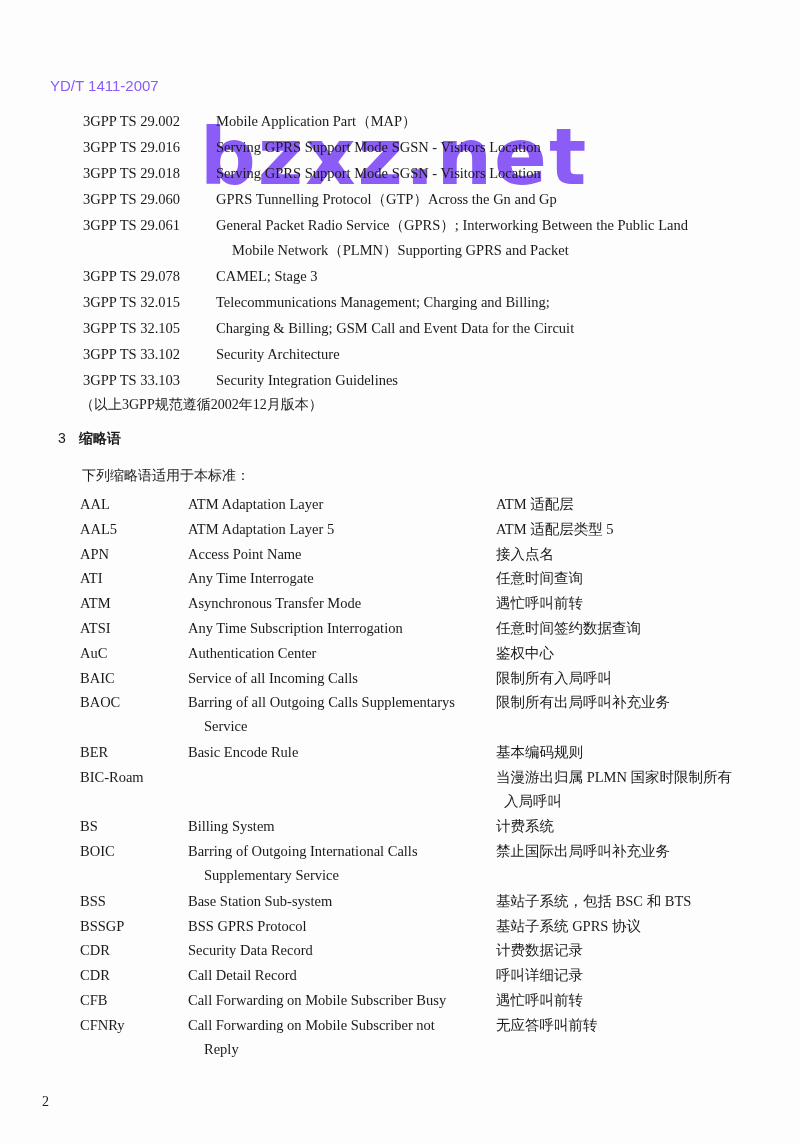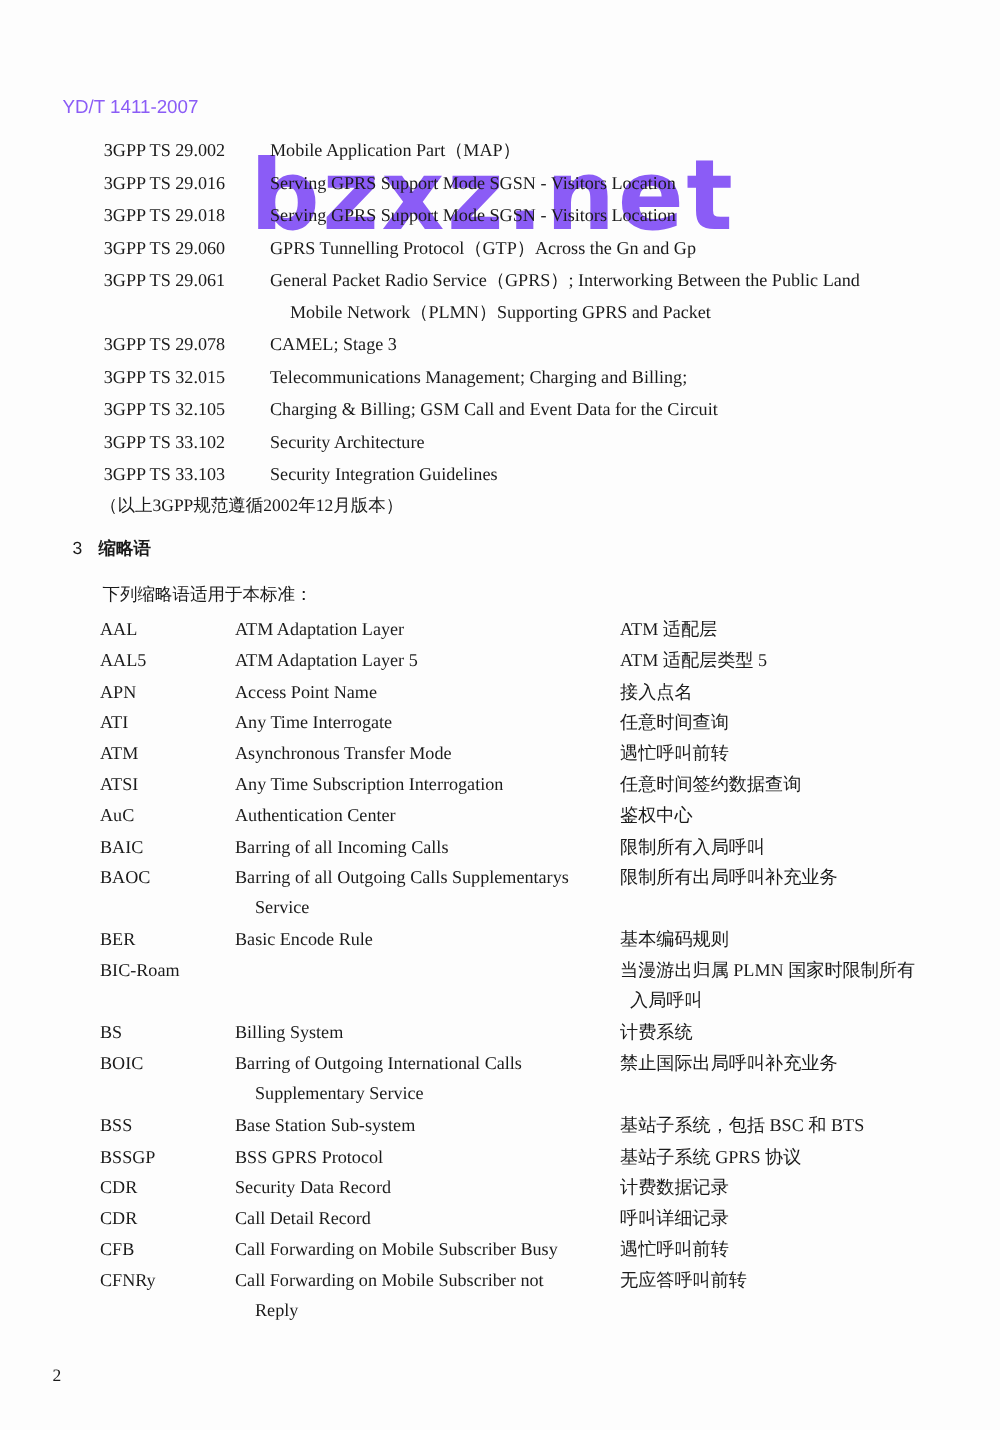--- a/index.html
+++ b/index.html
@@ -251,21 +251,21 @@
       <span class="abbr-en">Any Time Subscription Interrogation</span>
       <span class="abbr-zh">任意时间签约数据查询</span>
     </div>
     <div class="abbr-row">
       <span class="abbr-key">AuC</span>
       <span class="abbr-en">Authentication Center</span>
       <span class="abbr-zh">鉴权中心</span>
     </div>
     <div class="abbr-row">
       <span class="abbr-key">BAIC</span>
-      <span class="abbr-en">Barring of all Incoming Calls</span>
+      <span class="abbr-en">Service of all Incoming Calls</span>
       <span class="abbr-zh">限制所有入局呼叫</span>
     </div>
     <div class="abbr-row tall">
       <span class="abbr-key">BAOC</span>
       <span class="abbr-en">Barring of all Outgoing Calls Supplementarys</span>
       <span class="abbr-en-cont">Service</span>
       <span class="abbr-zh">限制所有出局呼叫补充业务</span>
     </div>
     <div class="abbr-row">
       <span class="abbr-key">BER</span>

